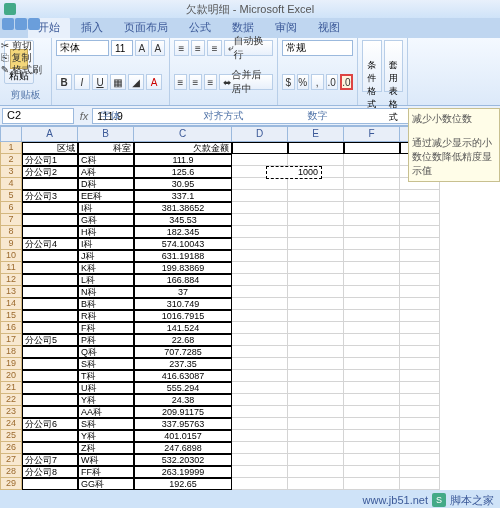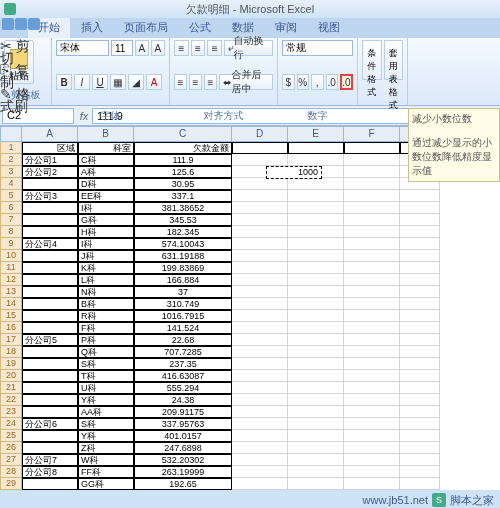--- a/index.html
+++ b/index.html
@@ -10,30 +10,30 @@
 .tab{padding:3px 10px;background:#bfd6f0;font-size:11px;color:#3b5998;cursor:pointer}
 .tab.active{background:#e8f0fb;border-radius:3px 3px 0 0}
 .qat{position:absolute;top:18px;left:2px;display:flex;gap:1px}
 .qat span{width:12px;height:12px;background:#6a9edb;border-radius:2px;display:inline-block}
 .ribbon{height:68px;background:linear-gradient(#f4f9ff,#dce9f9);border-bottom:1px solid #9bb9dd;display:flex}
 .group{border-right:1px solid #b8cee8;padding:2px 4px;display:flex;flex-direction:column;justify-content:space-between;position:relative}
 .group-label{text-align:center;font-size:10px;color:#5577aa;padding:1px 0}
 .clipboard{width:52px}
 .paste-btn{width:30px;height:44px;background:linear-gradient(#fff,#e8f0fb);border:1px solid #b8cee8;border-radius:2px;display:flex;flex-direction:column;align-items:center;justify-content:flex-end;font-size:10px}
 .paste-icon{width:18px;height:20px;background:#f4d77a;border:1px solid #c4a75a;position:relative}
-.clip-side{position:absolute;right:9px;top:2px;font-size:14px;line-height:12px;color:#333}
+.clip-side{position:absolute;right:9px;top:2px;font-size:10px;line-height:12px;color:#333}
 .font-group{width:118px}
 .font-row{display:flex;gap:2px;margin-bottom:18px}
 .combo{background:#fff;border:1px solid #9bb9dd;height:16px;font-size:10px;padding:1px 3px;display:flex;align-items:center}
 .ribbtn{width:16px;height:16px;background:linear-gradient(#fff,#e8f0fb);border:1px solid #b8cee8;display:flex;align-items:center;justify-content:center;font-size:10px;color:#333}
 .align-group{width:108px}
 .number-group{width:80px}
 .highlight{border:2px solid #d44 !important;background:#fff4e0 !important}
 .styles-group{width:50px}
-.style-btn{width:22px;height:40px;background:linear-gradient(#fff,#e8f0fb);border:1px solid #b8cee8;display:inline-block;font-size:9px;text-align:center;padding-top:6px}
+.style-btn{width:22px;height:52px;background:linear-gradient(#fff,#e8f0fb);border:1px solid #b8cee8;display:inline-block;font-size:9px;text-align:center;padding-top:18px}
 .namebox-row{height:20px;background:#e8f0fb;border-bottom:1px solid #9bb9dd;display:flex;align-items:center}
 .namebox{width:72px;height:16px;background:#fff;border:1px solid #9bb9dd;margin:0 2px;padding:0 4px;font-size:11px}
 .fx{width:16px;text-align:center;font-style:italic;color:#666}
 .formula{flex:1;height:16px;background:#fff;border:1px solid #9bb9dd;padding:1px 4px;font-size:11px}
 .tooltip{position:absolute;top:108px;right:0;width:92px;background:#fffde8;border:1px solid #c8c090;padding:3px;font-size:10px;color:#555;z-index:20}
 .tooltip-title{font-weight:normal;margin-bottom:10px}
 .sheet{position:absolute;top:126px;left:0;right:0;bottom:18px;background:#fff;overflow:hidden}
 .colhdr{display:flex;height:16px}
 .corner{width:22px;height:16px;background:#e8eef8;border:1px solid #9bb9dd}
 .ch{height:16px;background:#e8eef8;border:1px solid #9bb9dd;border-left:none;text-align:center;font-size:10px;color:#3b5998;line-height:14px}

